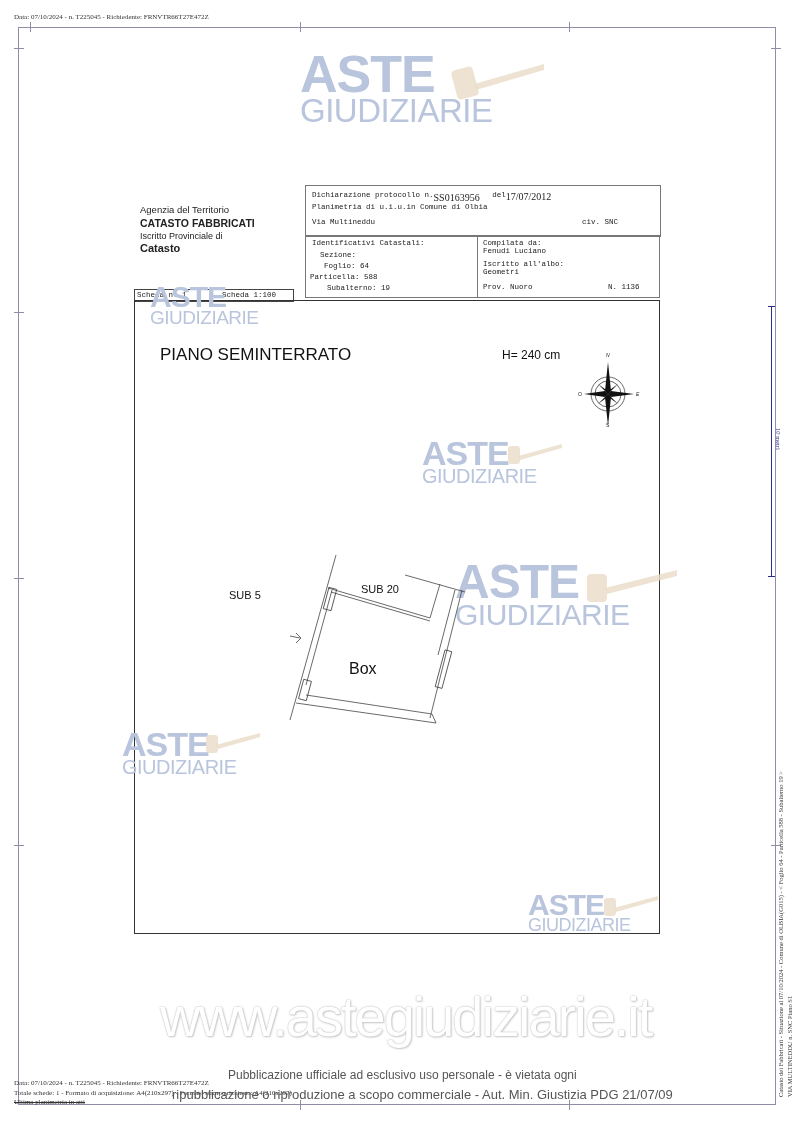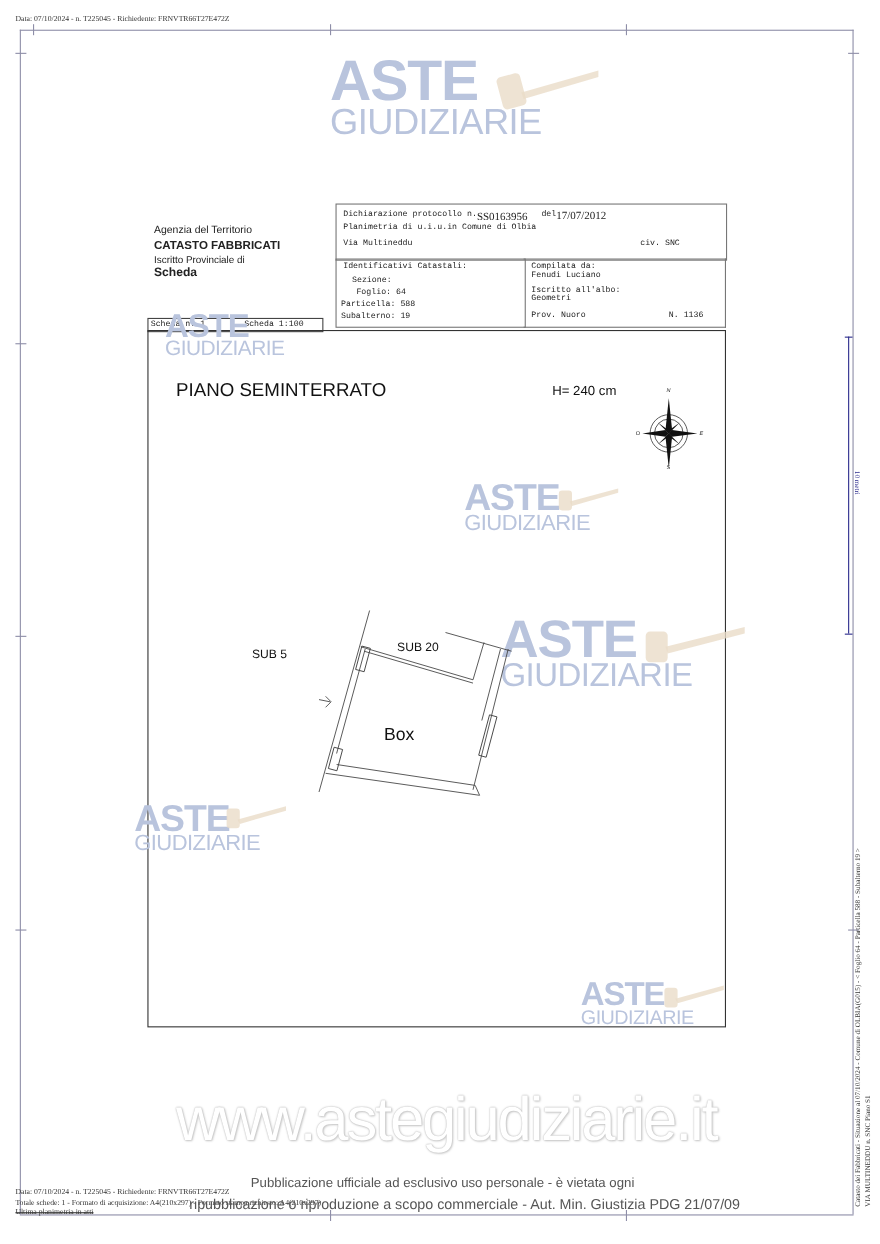--- a/index.html
+++ b/index.html
@@ -42,39 +42,39 @@
   <svg class="abs" style="left:148px; top:8px;" width="100" height="50">
     <rect x="6" y="12" width="22" height="30" rx="4" fill="#eadcc8" opacity="0.8" transform="rotate(-15 17 27)"></rect>
     <path d="M26 28 L96 8 L96 14 L28 34 Z" fill="#eadcc8" opacity="0.8"></path>
   </svg>
 </div>
 
 <div class="abs sans" style="left:140px; top:204px; width:158px; ">
   <div style="font-size:9.5px;">Agenzia del Territorio</div>
   <div style="font-size:10.5px; font-weight:bold; margin-top:2px;">CATASTO FABBRICATI</div>
   <div style="font-size:9px; margin-top:2px;">Iscritto Provinciale di</div>
-  <div style="font-size:11px; font-weight:bold; margin-top:1px;">Scheda</div>
+  <div style="font-size:11px; font-weight:bold; margin-top:1px;">Catasto</div>
 </div>
 
 <div class="abs box" style="left:305px; top:185px; width:354px; height:50px; border-color:#777;">
   <div class="abs mono" style="left:6px; top:2px;">
     <span>Dichiarazione protocollo n.</span><span style="font-family:'Liberation Serif', serif; font-size:10px; position:relative; top:4px;">SS0163956</span>
     <span style="margin-left:8px;">del</span><span style="font-family:'Liberation Serif', serif; font-size:10px; position:relative; top:3px;">17/07/2012</span>
   </div>
   <div class="abs mono" style="left:6px; top:17px;">Planimetria di u.i.u.in Comune di Olbia</div>
   <div class="abs mono" style="left:6px; top:32px;">Via Multineddu</div>
   <div class="abs mono" style="left:276px; top:32px;">civ. SNC</div>
 </div>
 
 <div class="abs box" style="left:305px; top:235px; width:171px; height:61px; border-color:#777;">
   <div class="abs mono" style="left:6px; top:3px;">Identificativi Catastali:</div>
   <div class="abs mono" style="left:14px; top:15px;">Sezione:</div>
   <div class="abs mono" style="left:18px; top:26px;">Foglio: 64</div>
   <div class="abs mono" style="left:4px; top:37px;">Particella: 588</div>
-  <div class="abs mono" style="left:4px; top:48px;">Subalterno: 19</div>
+  <div class="abs mono" style="left:21px; top:48px;">Subalterno: 19</div>
 </div>
 <div class="abs box" style="left:476px; top:235px; width:183px; height:61px; border-color:#777; border-left:none;">
   <div class="abs mono" style="left:7px; top:3px;">Compilata da:</div>
   <div class="abs mono" style="left:7px; top:11px;">Fenudi Luciano</div>
   <div class="abs mono" style="left:7px; top:24px;">Iscritto all'albo:</div>
   <div class="abs mono" style="left:7px; top:32px;">Geometri</div>
   <div class="abs mono" style="left:7px; top:47px;">Prov. Nuoro</div>
   <div class="abs mono" style="left:132px; top:47px;">N. 1136</div>
 </div>
 

